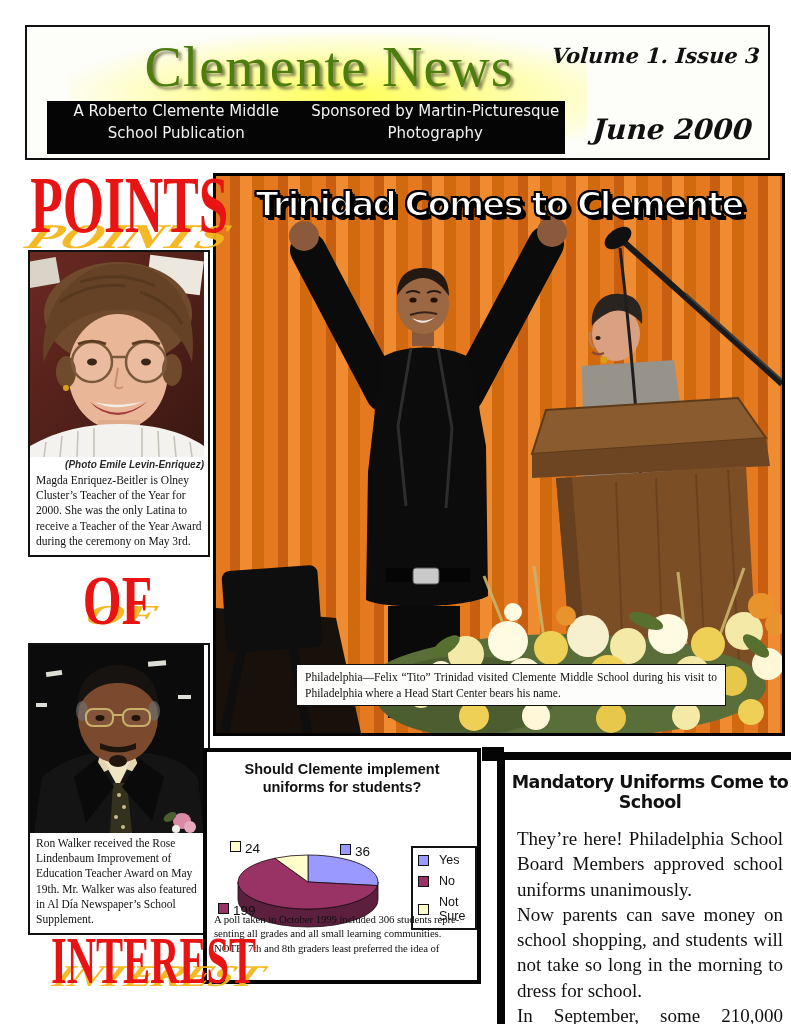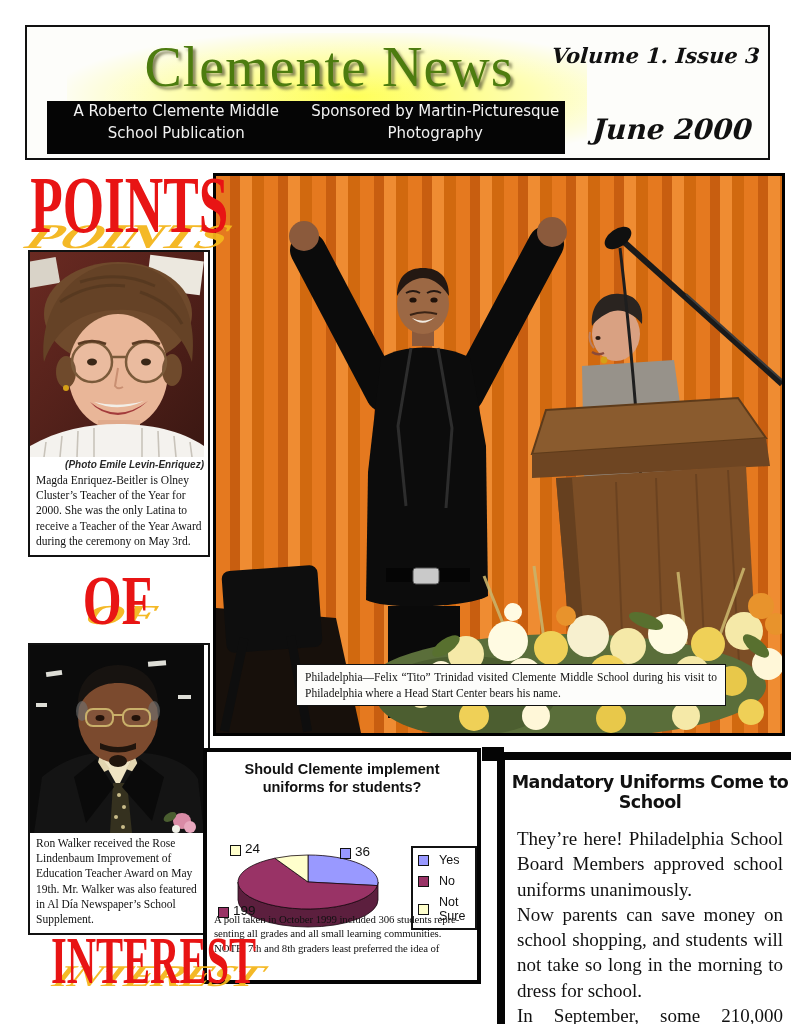--- a/index.html
+++ b/index.html
@@ -58,21 +58,21 @@
   .scene{left:0;top:0;z-index:1;}
   .feature-cap{left:80px;top:488px;width:412px;z-index:4;background:#fdfdfb;border:1.5px solid #111;
       padding:4px 8px;font-size:11.5px;line-height:1.4;text-align:justify;}
 
   
   .pie-box{left:203px;top:748px;width:270px;height:228px;border:4px solid #050505;background:#fff;}
   .pie-title{left:0;top:8px;width:100%;text-align:center;font-family:"Liberation Sans",sans-serif;
       font-weight:bold;font-size:14.5px;line-height:1.25;}
   .pie-title div{width:215px;margin:0 auto;}
   .pie-svg{left:0;top:72px;}
-  .pie-label{font-family:"Liberation Sans",sans-serif;font-size:13.5px;display:flex;align-items:flex-end;gap:4px;}
+  .pie-label{font-family:"Liberation Sans",sans-serif;font-size:13.5px;display:flex;align-items:flex-start;gap:4px;}
   .swatch{width:9px;height:9px;border:1px solid #111;display:inline-block;flex:0 0 auto;}
   .lbl-83{left:133px;top:92px;}
   .lbl-199{left:11px;top:151px;}
   .lbl-24{left:23px;top:89px;}
   .legend{left:204px;top:94px;width:52px;border:2px solid #111;background:#fff;padding:5px 5px;
       display:flex;flex-direction:column;gap:7px;}
   .legend-row{display:flex;align-items:center;gap:10px;font-family:"Liberation Sans",sans-serif;font-size:12.5px;}
   .poll-note{left:7px;top:160px;width:248px;font-size:10.8px;line-height:1.32;letter-spacing:-.1px;}
 
   
@@ -301,20 +301,21 @@
             <circle cx="470" cy="540" r="14" fill="#f5e9a8"></circle>
           <circle cx="535" cy="536" r="13" fill="#efd057"></circle>
         </g>
         <g fill="#58702f">
           <ellipse cx="230" cy="470" rx="16" ry="7" transform="rotate(-35 230 470)"></ellipse>
           <ellipse cx="430" cy="445" rx="18" ry="7" transform="rotate(20 430 445)"></ellipse>
           <ellipse cx="540" cy="470" rx="16" ry="7" transform="rotate(40 540 470)"></ellipse>
         </g>
       </g>
     </svg>
+    <div class="abs headline">Trinidad Comes to Clemente</div>
     <div class="abs feature-cap">Philadelphia—Felix “Tito” Trinidad visited Clemente Middle School during his visit to Philadelphia where a Head Start Center bears his name.</div>
   </div>
 
   <div class="abs pie-box">
     <div class="abs pie-title">
       <div>Should Clemente implement uniforms for students?</div>
     </div>
     <svg class="abs pie-svg" width="262" height="150" viewBox="0 0 262 150">
       <g id="pie-slices">
           <path d="M 31 58 A 70 27 0 0 0 171 58 L 171 76 A 70 27 0 0 1 31 76 Z" fill="#5C1F3E" stroke="#1a0a12" stroke-width=".8"></path>

